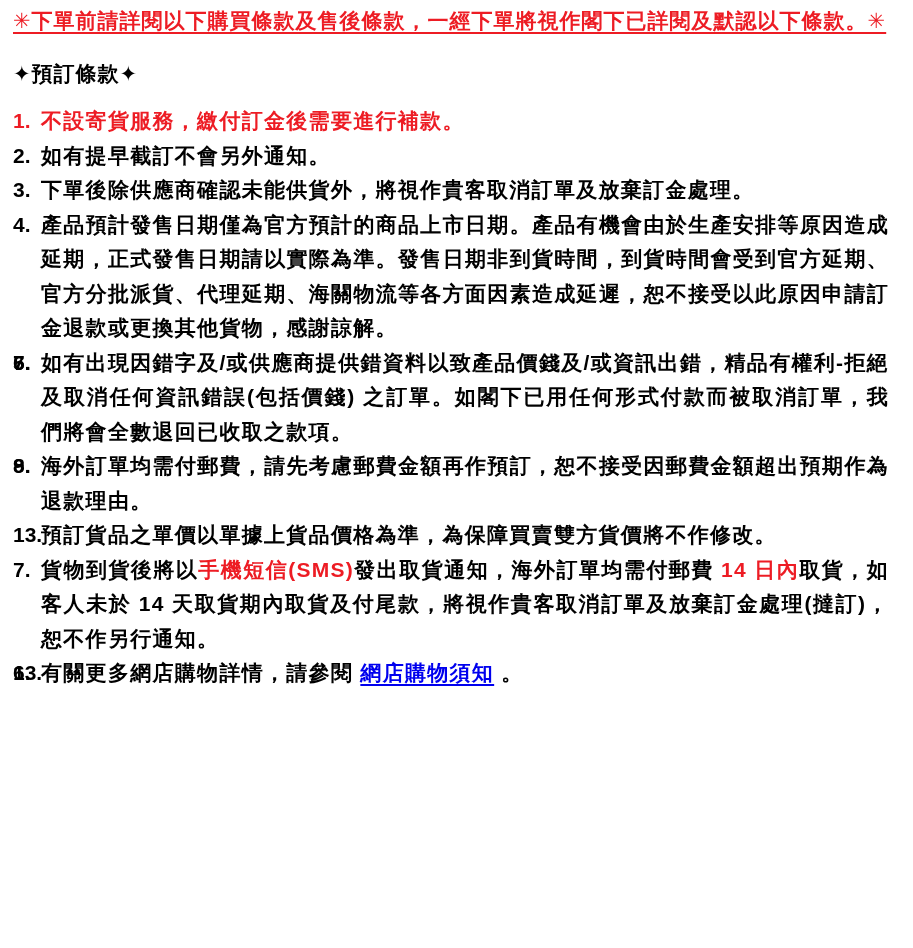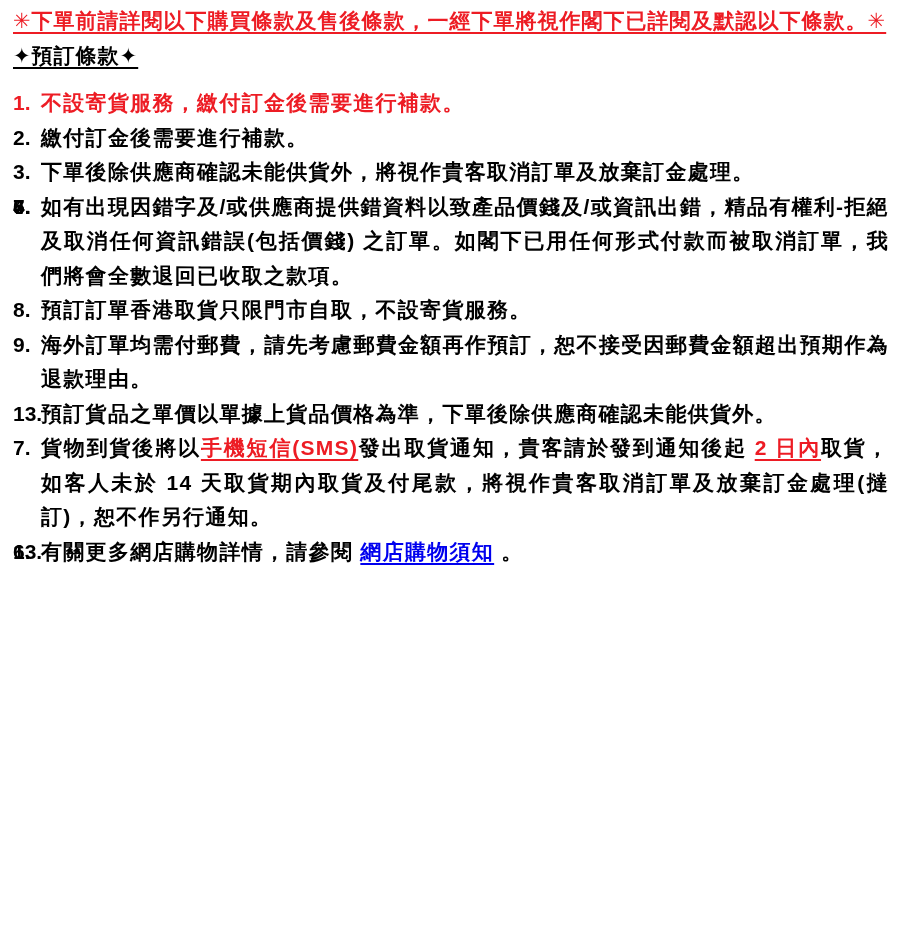--- a/index.html
+++ b/index.html
@@ -19,28 +19,28 @@
     padding: 4px 24px 0 13px;
   }
   .header-notice {
     color: #ed1c24;
     font-size: 21px;
     line-height: 34.5px;
     letter-spacing: 1px;
     text-decoration: underline;
     text-decoration-thickness: 2px;
     text-underline-offset: 4px;
+    margin-bottom: 18px;
     white-space: nowrap;
   }
   .section-title {
     display: inline-block;
     font-size: 21px;
     line-height: 34.5px;
     letter-spacing: 1px;
-    text-decoration: underline;
     text-decoration-thickness: 2px;
     text-underline-offset: 4px;
     text-align: right;
   }
   .title-row { margin-bottom: 13px; }
   .terms-list {
     font-size: 21px;
     line-height: 34.5px;
   }
   .term {
@@ -51,21 +51,20 @@
   }
   .term .num {
     position: absolute;
     left: 0;
     top: 0;
     letter-spacing: 0;
   }
   .term.red { color: #ed1c24; }
   .red-underline {
     color: #ed1c24;
-    text-decoration: underline;
     text-decoration-thickness: 2px;
     text-underline-offset: 4px;
   }
   a.doc-link {
     color: #0000ee;
     text-decoration: underline;
     text-decoration-thickness: 2px;
     text-underline-offset: 4px;
     cursor: pointer;
   }
@@ -75,26 +74,26 @@
 
 <div class="content">
   <div class="header-notice">✳下單前請詳閱以下購買條款及售後條款，一經下單將視作閣下已詳閱及默認以下條款。✳</div>
 
   <div class="title-row">
     <span class="section-title">✦預訂條款✦</span>
   </div>
 
   <div class="terms-list">
       <div class="term red"><span class="num">1.</span><span class="body"><span class="">不設寄貨服務，繳付訂金後需要進行補款。</span></span></div>
-      <div class="term"><span class="num">2.</span><span class="body"><span class="">繳付訂金後需要進行補款。</span></span></div>
+      <div class="term"><span class="num">2.</span><span class="body"><span class="">如有提早截訂不會另外通知。</span></span></div>
       <div class="term"><span class="num">3.</span><span class="body"><span class="">下單後除供應商確認未能供貨外，將視作貴客取消訂單及放棄訂金處理。</span></span></div>
-      <div class="term"><span class="num">4.</span></div>
+      <div class="term"><span class="num">4.</span><span class="body"><span class="">產品預計發售日期僅為官方預計的商品上市日期。產品有機會由於生產安排等原因造成延期，正式發售日期請以實際為準。發售日期非到貨時間，到貨時間會受到官方延期、官方分批派貨、代理延期、海關物流等各方面因素造成延遲，恕不接受以此原因申請訂金退款或更換其他貨物，感謝諒解。</span></span></div>
       <div class="term"><span class="num">5.</span></div>
       <div class="term"><span class="num">6.</span></div>
       <div class="term"><span class="num">7.</span><span class="body"><span class="">如有出現因錯字及/或供應商提供錯資料以致產品價錢及/或資訊出錯，精品有權利-拒絕及取消任何資訊錯誤(包括價錢) 之訂單。如閣下已用任何形式付款而被取消訂單，我們將會全數退回已收取之款項。</span></span></div>
-      <div class="term"><span class="num">8.</span><span class="body"><span class="">預訂訂單香港取貨只限門市自取，不設寄貨服務。</span></span></div>
+      <div class="term"><span class="num">8.</span></div>
       <div class="term"><span class="num">9.</span><span class="body"><span class="">海外訂單均需付郵費，請先考慮郵費金額再作預訂，恕不接受因郵費金額超出預期作為退款理由。</span></span></div>
-      <div class="term"><span class="num">13.</span><span class="body"><span class="">預訂貨品之單價以單據上貨品價格為準，下單後除供應商確認未能供貨外。</span></span></div>
-      <div class="term"><span class="num">7.</span><span class="body"><span class="">貨物到貨後將以</span><span class="red-underline">手機短信(SMS)</span><span class="">發出取貨通知，貴客請於發到通知後起 </span><span class="red-underline">2 日內</span><span class="">取貨，如客人未於 14 天取貨期內取貨及付尾款，將視作貴客取消訂單及放棄訂金處理(撻訂)，恕不作另行通知。</span></span></div>
+      <div class="term"><span class="num">13.</span><span class="body"><span class="">預訂貨品之單價以單據上貨品價格為準，為保障買賣雙方貨價將不作修改。</span></span></div>
+      <div class="term"><span class="num">7.</span><span class="body"><span class="">貨物到貨後將以</span><span class="red-underline">手機短信(SMS)</span><span class="">發出取貨通知，海外訂單均需付郵費 </span><span class="red-underline">14 日內</span><span class="">取貨，如客人未於 14 天取貨期內取貨及付尾款，將視作貴客取消訂單及放棄訂金處理(撻訂)，恕不作另行通知。</span></span></div>
       <div class="term"><span class="num">6.</span></div>
       <div class="term"><span class="num">13.</span><span class="body"><span class="">有關更多網店購物詳情，請參閱 </span><a class="doc-link" href="#">網店購物須知</a><span class=""> 。</span></span></div>
     </div>
 </div>
 
 </body></html>

